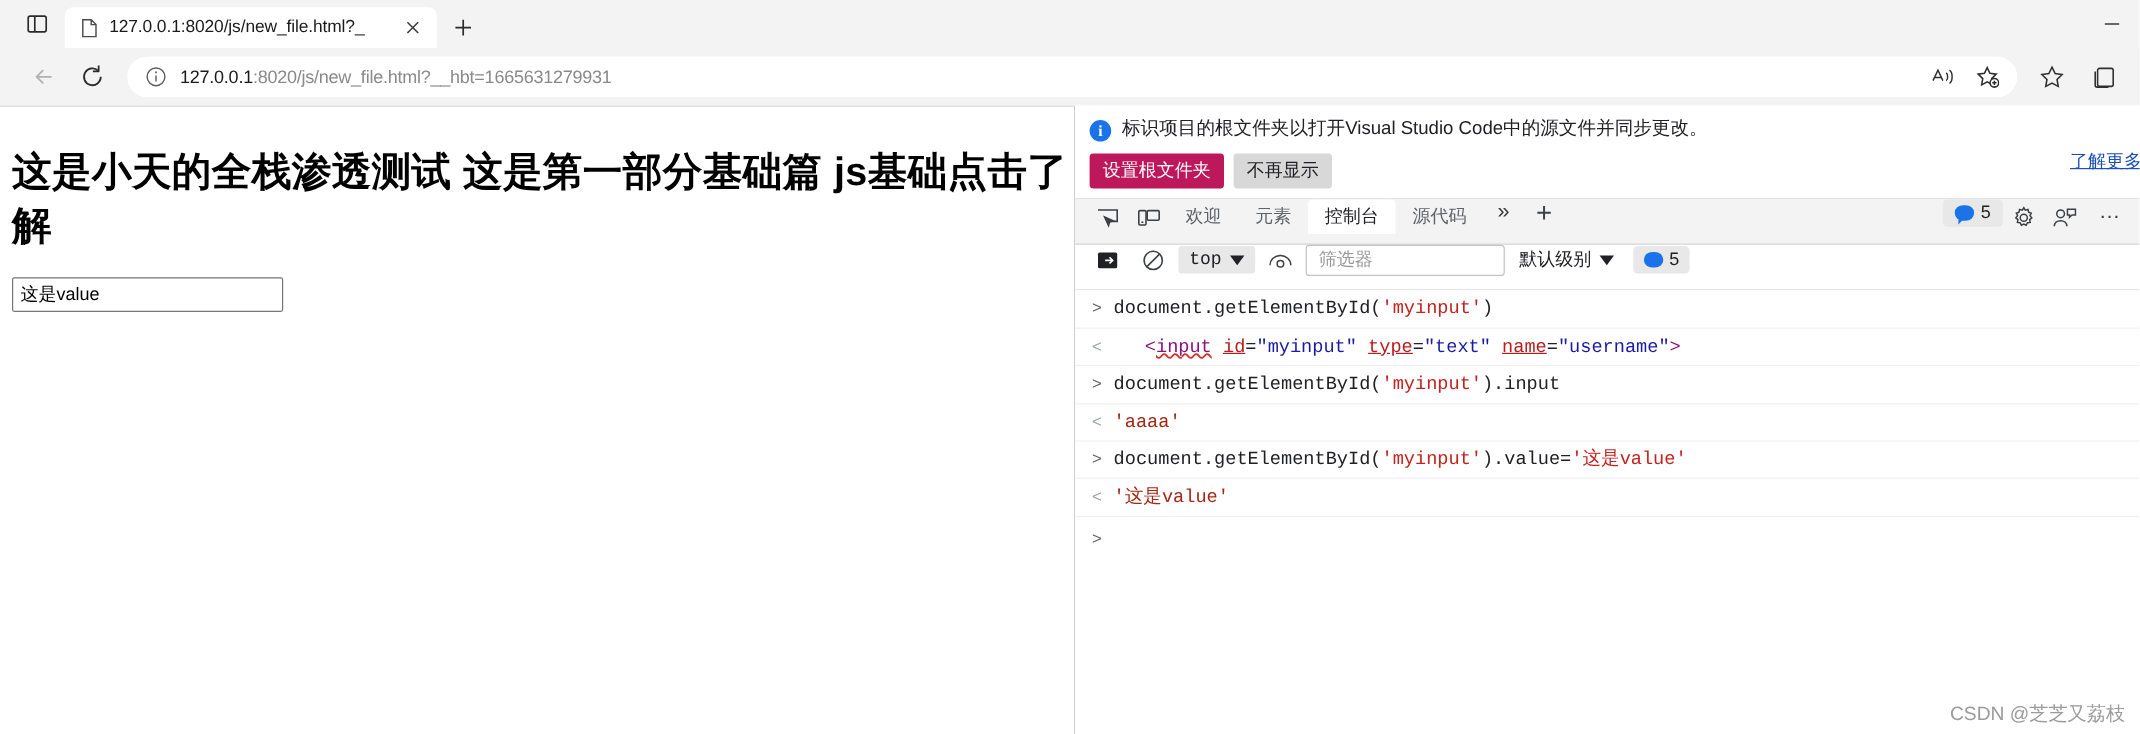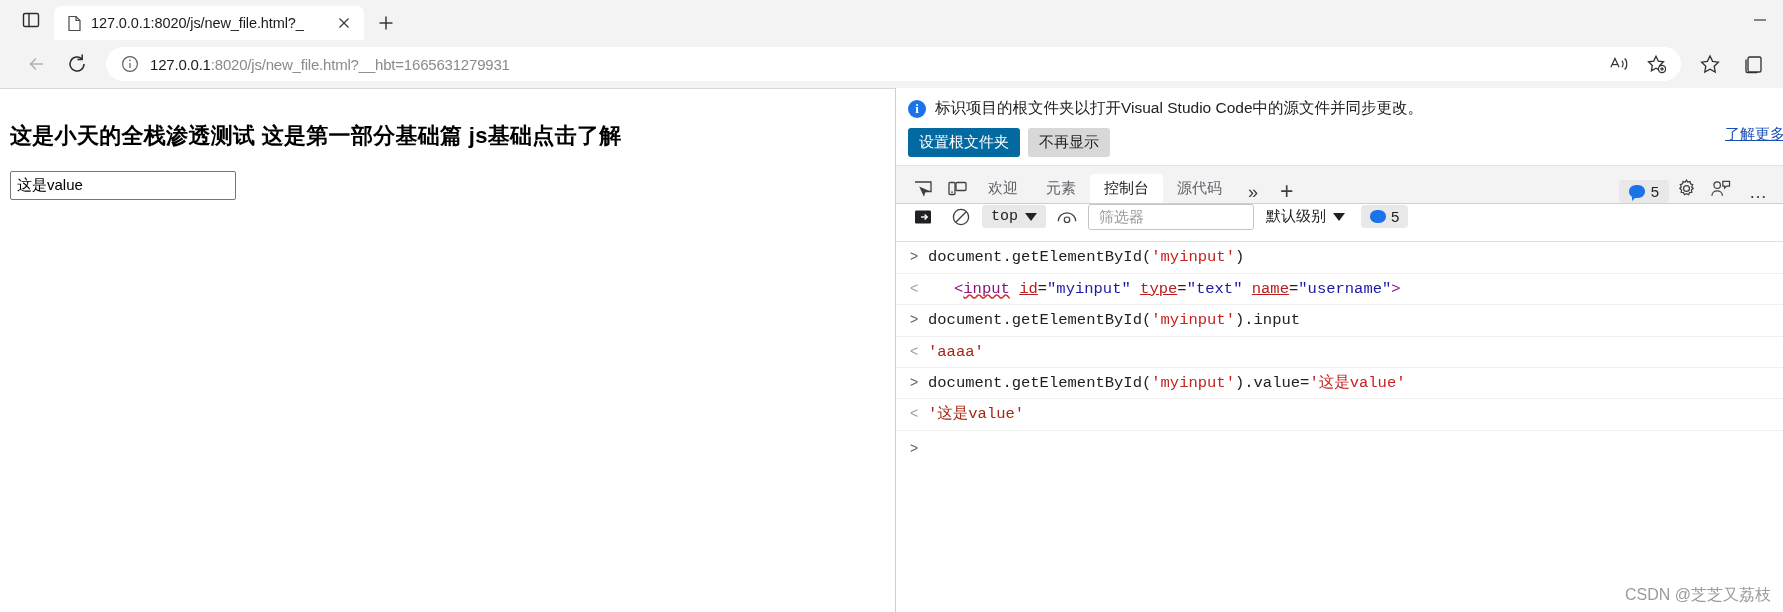--- a/index.html
+++ b/index.html
@@ -75,21 +75,21 @@
 
   
   .viewport { display:flex; height:calc(612px - 88px); }
 
   
   .page {
     width:895px; flex:0 0 895px; background:#ffffff; padding:18px 0 0 10px;
     border-top:1px solid #d9d9d9;
   }
   .page-heading {
-    font-size:22px; color:#000; font-weight:700; margin:14px 0 20px 0;
+    font-size:33px; color:#000; font-weight:700; margin:14px 0 20px 0;
     letter-spacing:0.3px;
   }
   .page-input {
     width:226px; height:29px; border:1px solid #767676; border-radius:2px;
     font-size:15px; padding:2px 6px; color:#000;
     font-family:"Liberation Sans", sans-serif; background:#fff;
   }
 
   
   .devtools {
@@ -103,36 +103,36 @@
   }
   .dt-banner-row { display:flex; align-items:flex-start; gap:9px; }
   .info-circle {
     width:18px; height:18px; border-radius:50%; background:#1a73e8; color:#fff;
     font-size:13px; font-weight:700; display:flex; align-items:center; justify-content:center;
     flex:0 0 auto; margin-top:2px; font-family:"Liberation Serif", serif;
   }
   .dt-banner-text { font-size:15.5px; color:#202124; line-height:1.3; white-space:nowrap; }
   .dt-banner-btns { display:flex; gap:8px; margin:10px 0 0 0; }
   .btn-primary {
-    background:#0369a1; color:#fff; border:none; border-radius:3px;
+    background:#be185d; color:#fff; border:none; border-radius:3px;
     font-size:15px; padding:5px 11px; font-family:"Liberation Sans", sans-serif;
     cursor:pointer;
   }
   .btn-secondary {
     background:#d8d8d8; color:#202124; border:none; border-radius:3px;
     font-size:15px; padding:5px 11px; font-family:Liberation Sans, sans-serif;
     cursor:pointer;
   }
   .dt-banner-link {
     position:absolute; right:-2px; top:37px; font-size:15px; color:#1a4fb5;
     text-decoration:underline; white-space:nowrap;
   }
 
   .dt-tabbar {
-    height:38px; display:flex; align-items:flex-end; background:#f3f3f3;
+    height:38px; display:flex; align-items:flex-start; background:#f3f3f3;
     border-bottom:1px solid #cfcfcf; padding:0 4px 0 10px; gap:0;
   }
   .dt-icon-btn {
     width:34px; height:30px; display:flex; align-items:center; justify-content:center;
     color:#3c4043; flex:0 0 auto; border-radius:3px;
   }
   .dt-tab {
     font-size:15px; color:#5f6368; padding:5px 14px; border-radius:4px 4px 0 0;
     white-space:nowrap; flex:0 0 auto;
   }

